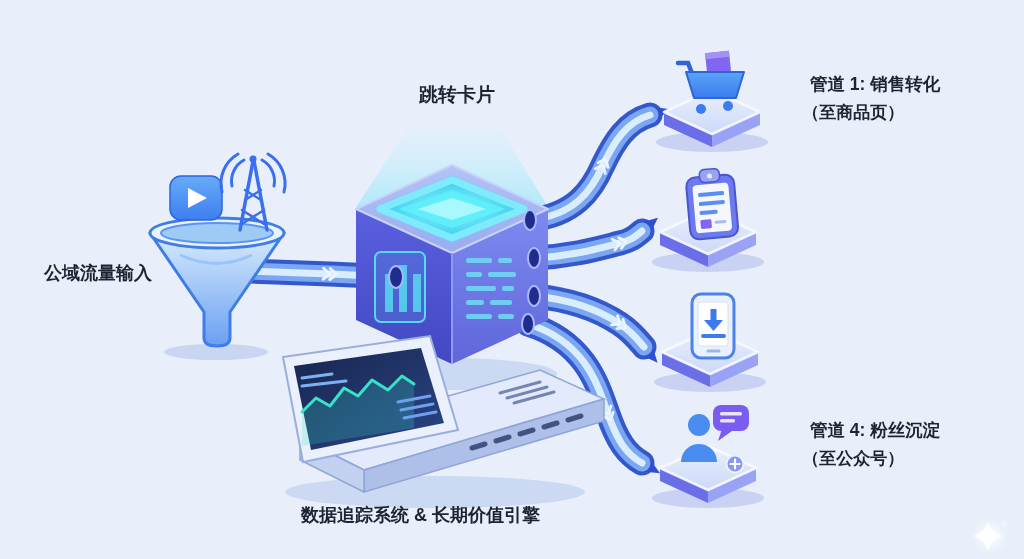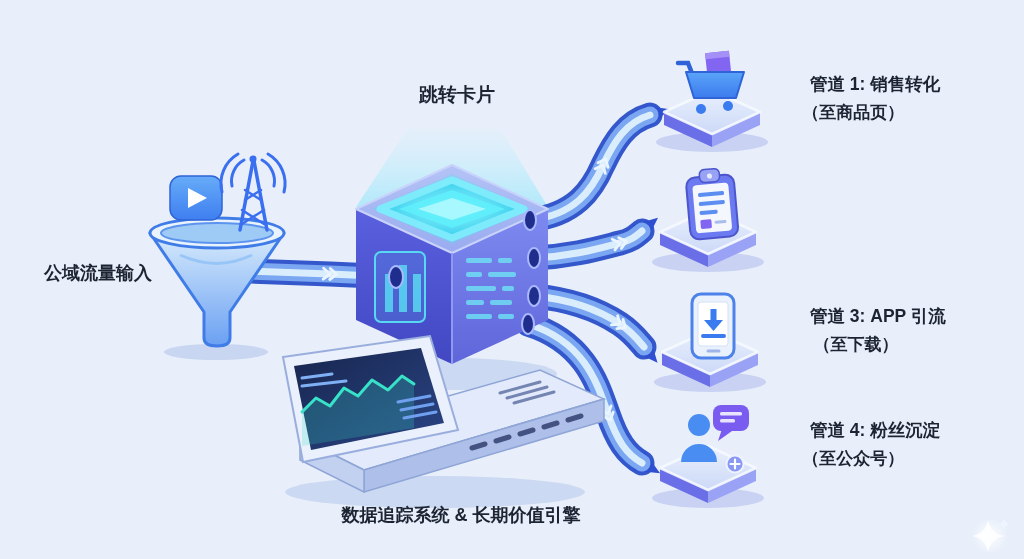--- a/index.html
+++ b/index.html
@@ -9,21 +9,21 @@
     background:var(--background,#e8effa);
     font-family:"Liberation Sans","DejaVu Sans",sans-serif;
     overflow:hidden;
   }
   .stage svg.diagram{position:absolute;left:0;top:0;}
   .label{position:absolute;color:var(--text,#1c2433);font-weight:700;white-space:nowrap;}
   .input-label{left:44px;top:261px;font-size:18px;}
   .dist-label{left:347px;top:82px;width:220px;text-align:center;}
   .dist-label .t1{font-size:19px;text-align:center;}
   .dist-label .t2{font-size:17px;margin-top:5px;}
-  .tracking-label{left:301px;top:503px;width:320px;text-align:center;font-size:18px;}
+  .tracking-label{left:301px;top:503px;width:320px;text-align:left;font-size:18px;}
   .pipeline-label{position:absolute;left:766px;width:fit-content;text-align:center;color:var(--text,#1c2433);font-weight:700;white-space:nowrap;}
   .pipeline-label .pl-title{font-size:17.5px;margin-left:44px;}
   .pipeline-label .pl-sub{font-size:17px;margin-top:5px;}
 </style>
 </head>
 <body>
 
 <div class="stage">
 
 <svg class="diagram" width="1024" height="559" viewBox="0 0 1024 559">
@@ -294,22 +294,18 @@
 <div class="label dist-label">
   <div class="t1">跳转卡片</div>
 </div>
 
 <div class="label tracking-label">数据追踪系统 &amp; 长期价值引擎</div>
 
 <div class="pipeline-label" style="top:72px">
   <div class="pl-title">管道 1: 销售转化</div>
   <div class="pl-sub">（至商品页）</div>
 </div>
-<div class="pipeline-label" style="top:304px">
-  <div class="pl-title">管道 3: APP 引流</div>
-  <div class="pl-sub">（至下载）</div>
-</div>
 <div class="pipeline-label" style="top:418px">
   <div class="pl-title">管道 4: 粉丝沉淀</div>
   <div class="pl-sub">（至公众号）</div>
 </div>
 
 </div>
 
 </body></html>

